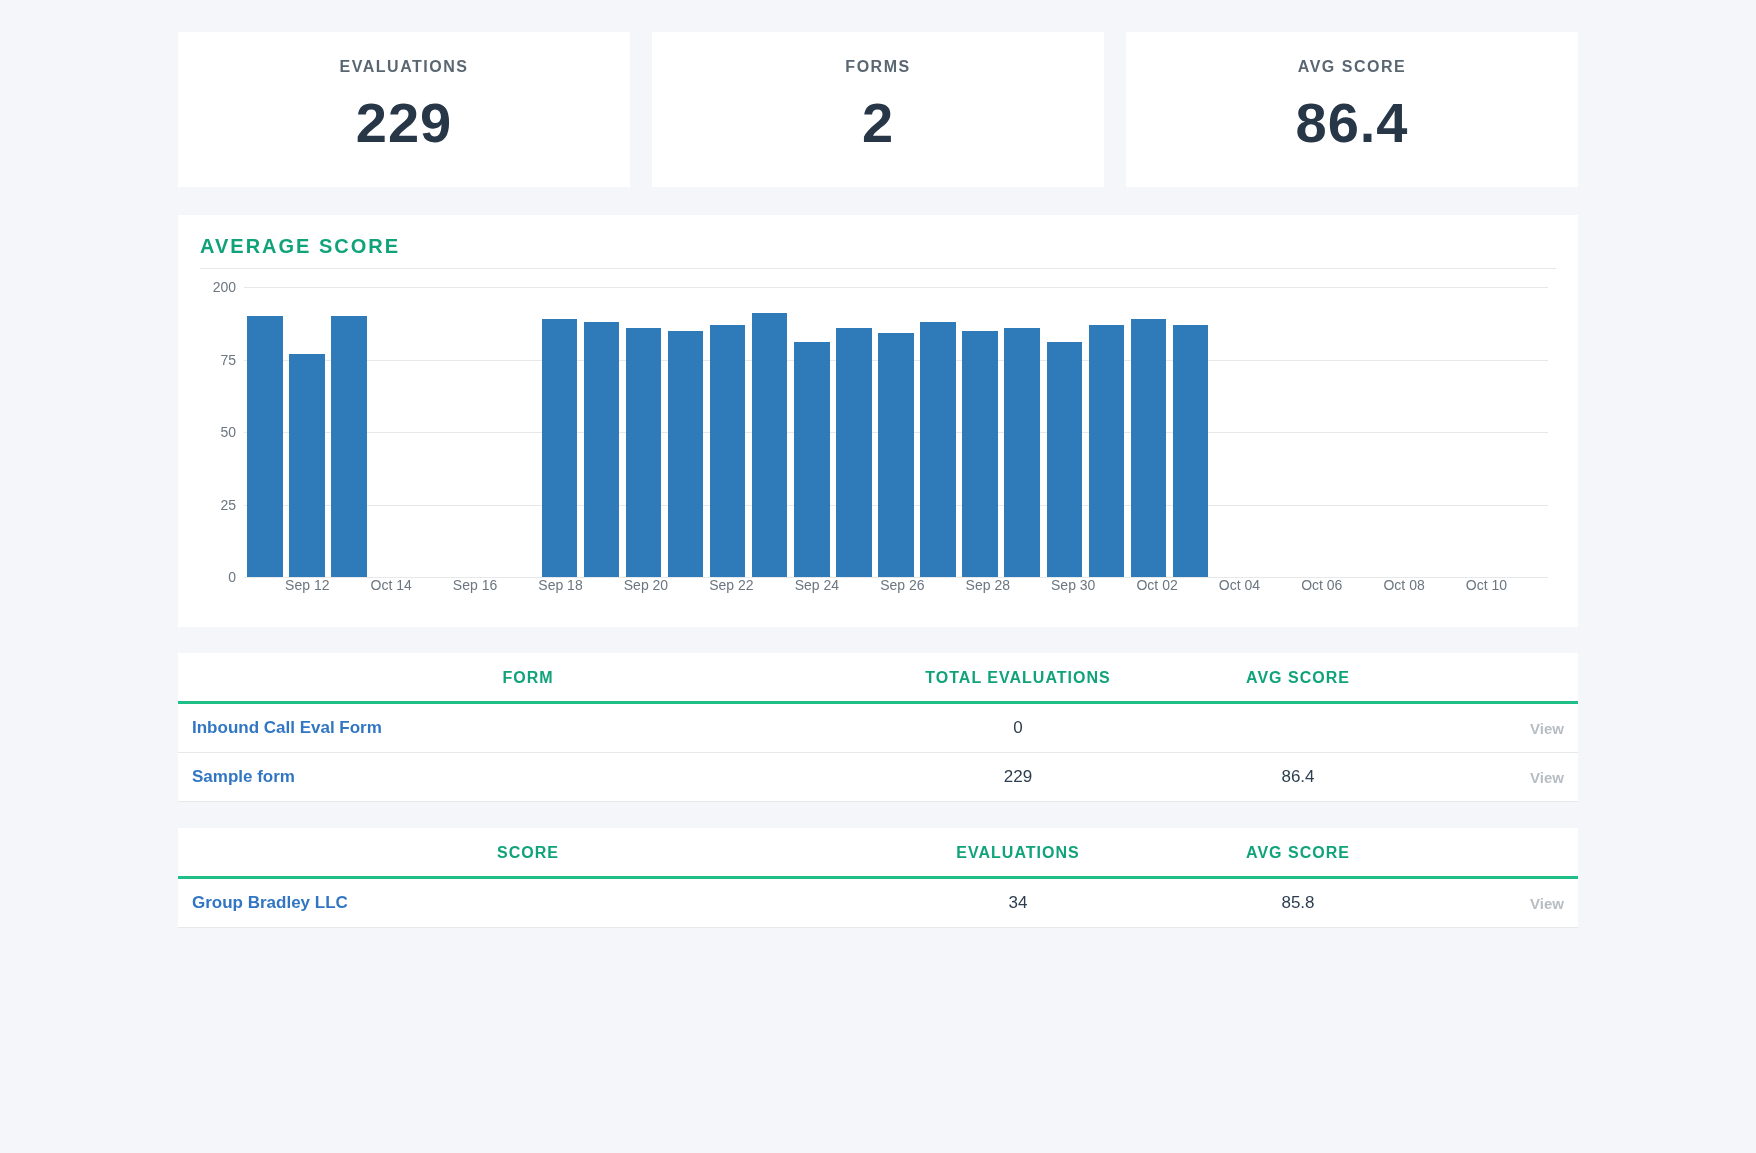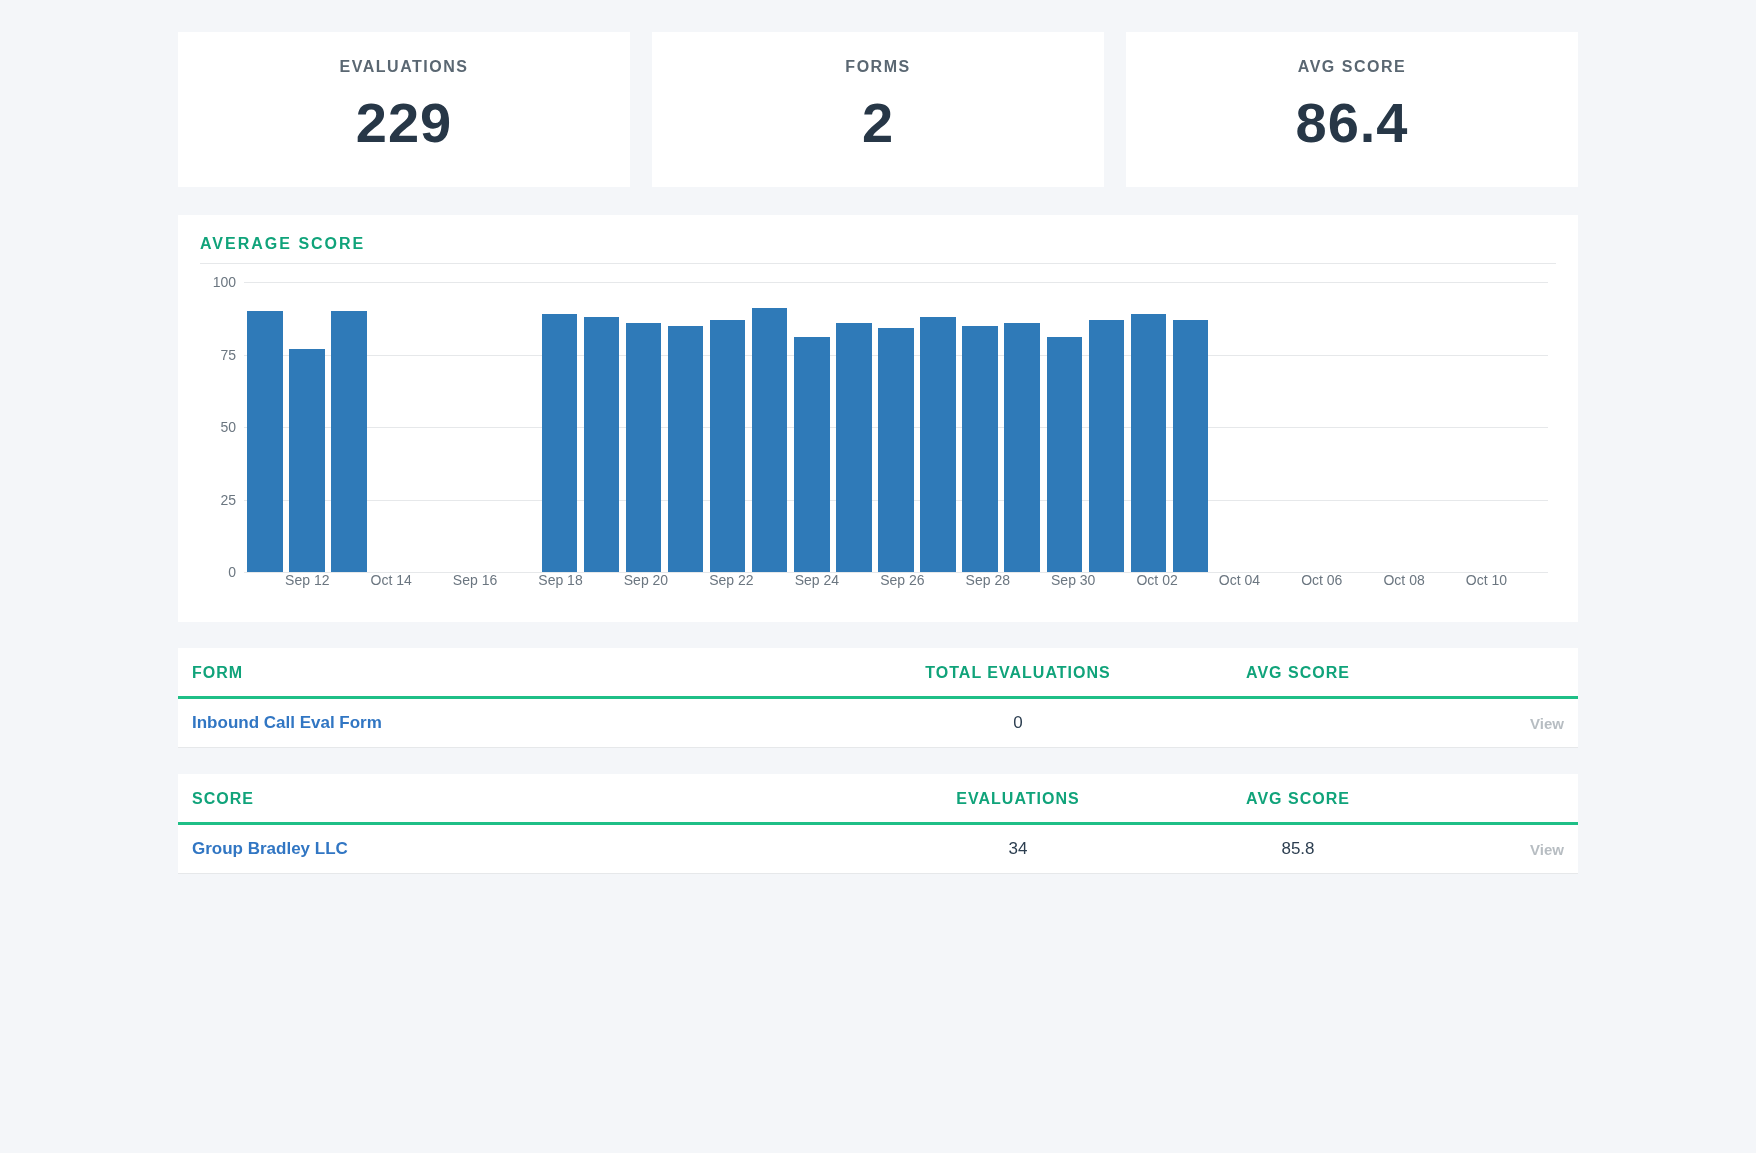--- a/index.html
+++ b/index.html
@@ -20,38 +20,38 @@
   .wrap{width:1400px;max-width:100%;margin:16px auto;padding:16px 22px;}
 
   
   .stats{display:flex;gap:22px;margin-top:0;}
   .card{flex:1;background:var(--panel);padding:26px 10px 32px;text-align:center;}
   .card .lbl{letter-spacing:1.5px;color:#5a6772;font-weight:600;font-size:16px;}
   .card .val{font-size:56px;font-weight:800;color:var(--ink-dark);margin-top:14px;letter-spacing:1px;}
 
   
   .panel{background:var(--panel);margin-top:28px;padding:20px 22px 10px 22px;}
-  .panel h2{margin:0 0 10px 0;font-size:16px;letter-spacing:2px;color:var(--teal);font-weight:700;}
+  .panel h2{margin:0 0 10px 0;font-size:20px;letter-spacing:2px;color:var(--teal);font-weight:700;}
   .panel hr{border:none;border-top:1px solid var(--line);margin:0 0 18px 0;}
 
   .chart-area{position:relative;height:330px;padding-left:44px;padding-right:8px;padding-bottom:40px;box-sizing:border-box;}
   .plot{position:absolute;left:44px;right:8px;top:0;bottom:40px;}
   .grid-line{position:absolute;left:0;right:0;height:0;border-top:1px solid var(--line);}
   .ytick{position:absolute;left:-40px;width:32px;text-align:right;color:#6b7680;font-size:14px;transform:translateY(-50%);}
   .bars{position:absolute;left:0;right:0;top:0;bottom:0;display:flex;align-items:flex-end;}
   .slot{flex:1;display:flex;align-items:flex-end;justify-content:center;height:100%;}
   .bar{width:84%;background:var(--bar);}
   .bar.empty{background:transparent;}
   .xaxis{position:absolute;left:44px;right:8px;bottom:24px;display:flex;}
   .xtick{flex:1;text-align:center;color:#6b7680;font-size:14px;white-space:nowrap;}
 
   
   .tbl{background:var(--panel);margin-top:26px;}
   table{width:100%;border-collapse:collapse;}
-  thead th{color:var(--teal);font-weight:700;letter-spacing:1px;font-size:16px;text-align:left;padding:16px 14px 14px;border-bottom:3px solid #1fbf87;}
+  thead th{color:var(--teal);font-weight:700;letter-spacing:1px;font-size:16px;text-align:center;padding:16px 14px 14px;border-bottom:3px solid #1fbf87;}
   thead th.center{text-align:center;}
   tbody td{padding:14px;border-bottom:1px solid var(--line);font-size:17px;color:var(--ink);}
   tbody td.center{text-align:center;}
   a.link{color:var(--link);text-decoration:none;font-weight:600;}
   .view{color:var(--view);font-weight:700;font-size:15px;cursor:pointer;text-align:right;}
   col.c1{width:50%;}
   col.c2{width:20%;}
   col.c3{width:20%;}
   col.c4{width:10%;}
 </style>
@@ -82,21 +82,21 @@
       <div class="plot" id="plot">
           <div class="grid-line" style="top: 100%;"></div>
           <div class="ytick" style="top: 100%;">0</div>
           <div class="grid-line" style="top: 75%;"></div>
           <div class="ytick" style="top: 75%;">25</div>
           <div class="grid-line" style="top: 50%;"></div>
           <div class="ytick" style="top: 50%;">50</div>
           <div class="grid-line" style="top: 25%;"></div>
           <div class="ytick" style="top: 25%;">75</div>
           <div class="grid-line" style="top: 0%;"></div>
-          <div class="ytick" style="top: 0%;">100</div>
+          <div class="ytick" style="top: 0%;">200</div>
           <div class="bars">
             <div class="slot">
               <div class="bar" title="Sep 11: 90" style="height: 90%;"></div>
             </div>
             <div class="slot">
               <div class="bar" title="Sep 12: 77" style="height: 77%;"></div>
             </div>
             <div class="slot">
               <div class="bar" title="Sep 13: 90" style="height: 90%;"></div>
             </div>
@@ -236,20 +236,26 @@
           <th class="center">TOTAL EVALUATIONS</th>
           <th class="center">AVG SCORE</th>
           <th></th>
         </tr>
       </thead>
       <tbody id="forms-body">
           <tr>
             <td><a class="link" href="#">Inbound Call Eval Form</a></td>
             <td class="center">0</td>
             <td class="center"></td>
+            <td class="view">View</td>
+          </tr>
+          <tr>
+            <td><a class="link" href="#">Sample form</a></td>
+            <td class="center">229</td>
+            <td class="center">86.4</td>
             <td class="view">View</td>
           </tr>
         </tbody>
     </table>
   </div>
 
   <div class="tbl">
     <table>
       <colgroup>
           <col class="c1">

